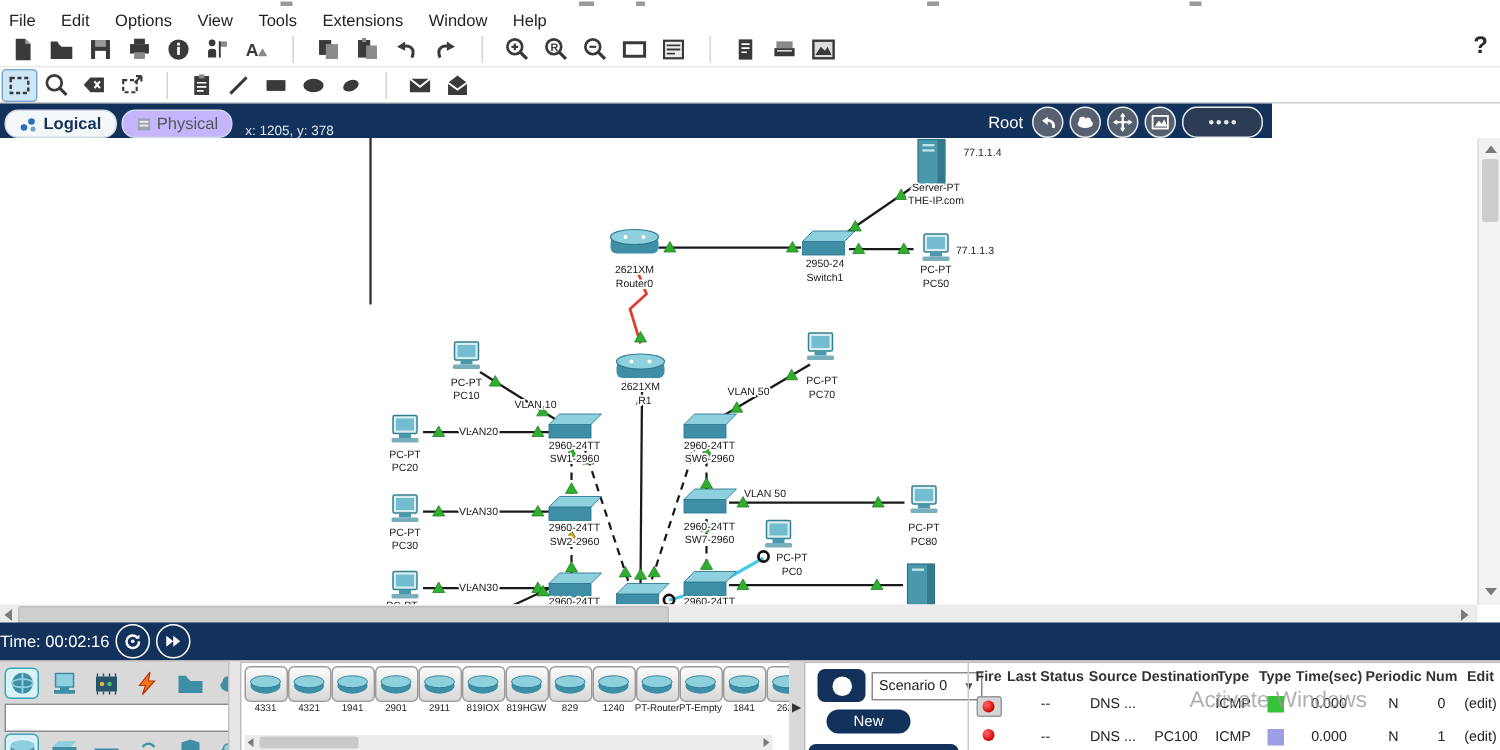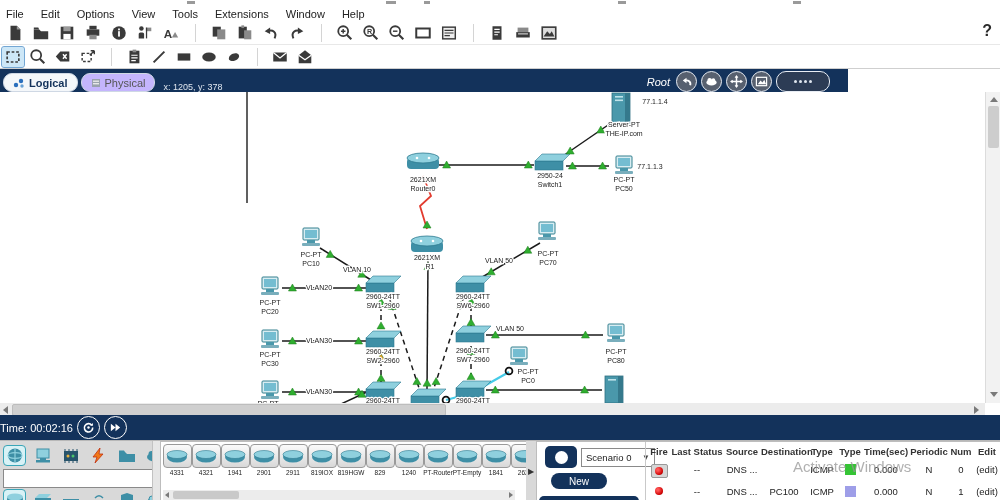--- a/index.html
+++ b/index.html
@@ -19,21 +19,21 @@
   .tbtn.active{background:#cde7f7;outline:1px solid #74a7d4;}
   .tsep{width:9px;height:18px;border-right:1px solid #d4d4d4;margin-right:8px;}
   .help-btn{position:absolute;right:8px;top:22px;font-size:16px;font-weight:bold;color:#2b2b2b;}
   
   .navbar{position:absolute;left:0;top:69px;width:848px;height:23px;background:#13325b;display:flex;align-items:flex-end;color:#fff;}
   .pill{height:17px;border:1px solid #cfd8e4;border-radius:9px;display:flex;align-items:center;gap:4px;padding:0 9px;margin-left:3px;background:#f4f7fa;}
   .pill .lbl{font-size:11px;font-weight:bold;color:#13325b;}
   .pill.physical{background:#c4b5fd;}
   .pill.physical .lbl{font-weight:normal;color:#555;}
   .coords{font-size:9px;margin-left:8px;color:#dfe6ef;}
-  .nav-right{margin-left:auto;display:flex;align-items:center;gap:4px;padding-right:18px;font-style:italic;}
+  .nav-right{margin-left:auto;display:flex;align-items:center;gap:4px;padding-right:6px;}
   .root-label{font-size:11px;margin-right:2px;}
   .navbtn{width:19px;height:19px;border-radius:50%;border:1.5px solid #e8edf4;background:#57606f;display:flex;align-items:center;justify-content:center;}
   .navbtn svg{width:13px;height:13px;}
   .navoval{width:52px;height:19px;border-radius:10px;border:1.5px solid #e8edf4;background:#2c3c55;display:flex;align-items:center;justify-content:center;gap:2px;}
   .navoval b{width:3px;height:3px;border-radius:50%;background:#dfe6ef;}
   
   .canvas{position:absolute;left:0;top:92px;width:985px;height:311px;background:#fff;overflow:hidden;}
   .vscroll{position:absolute;left:985px;top:92px;width:15px;height:311px;background:#f2f2f2;border-left:1px solid #dcdcdc;}
   .vscroll .thumb{position:absolute;left:2px;top:14px;width:11px;height:42px;background:#cdcdcd;border-radius:2px;}
   .arr{position:absolute;width:0;height:0;}

